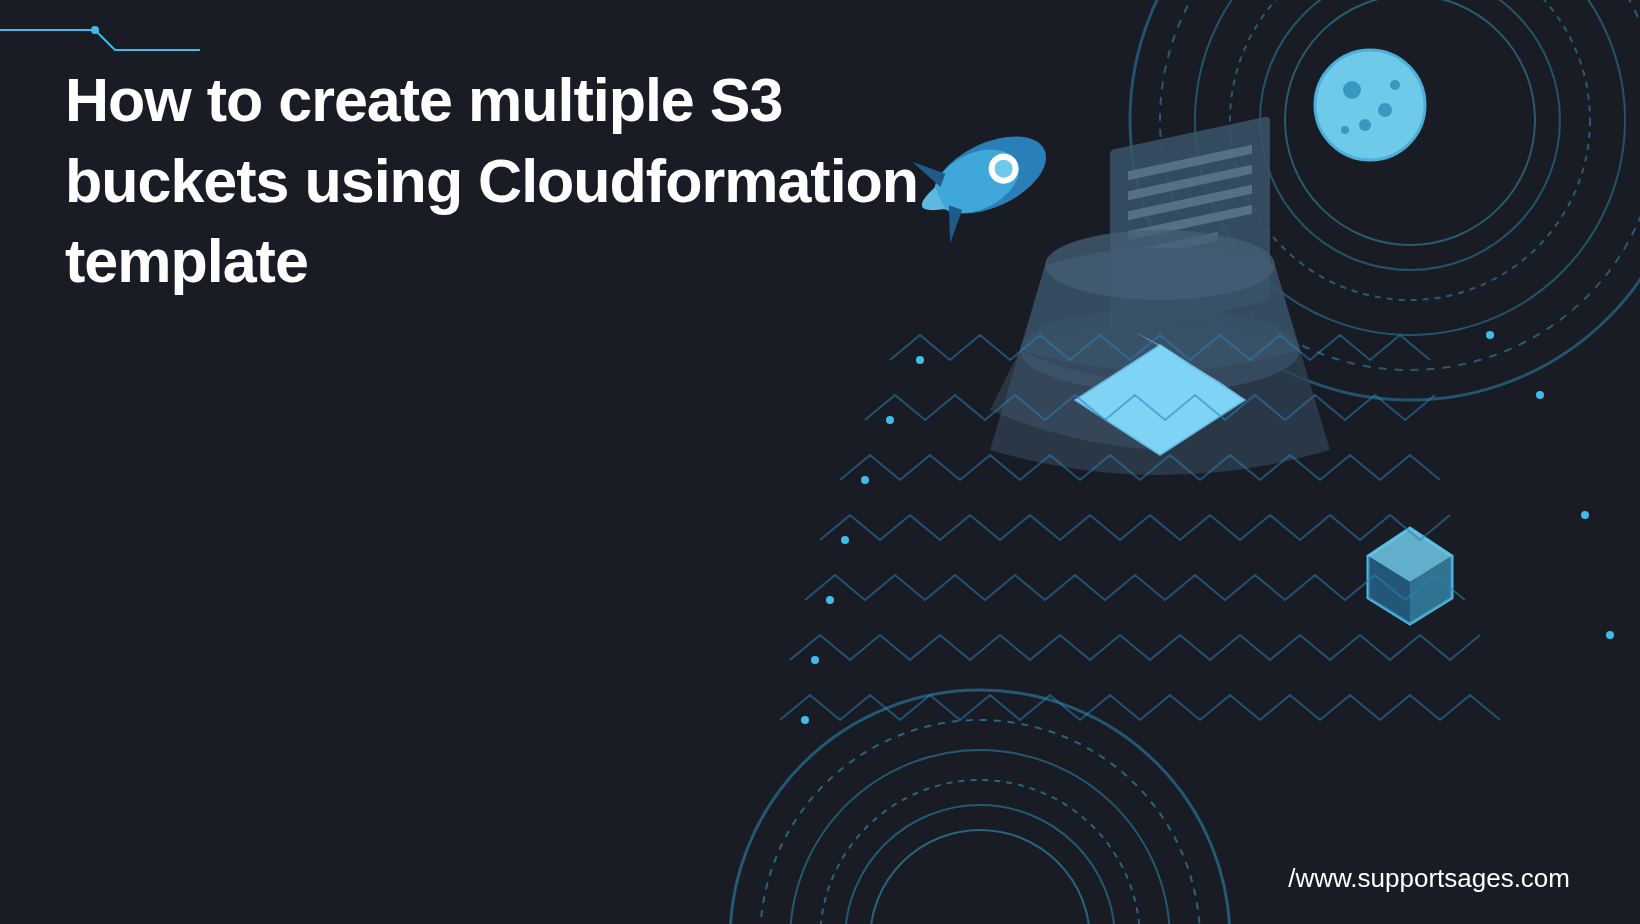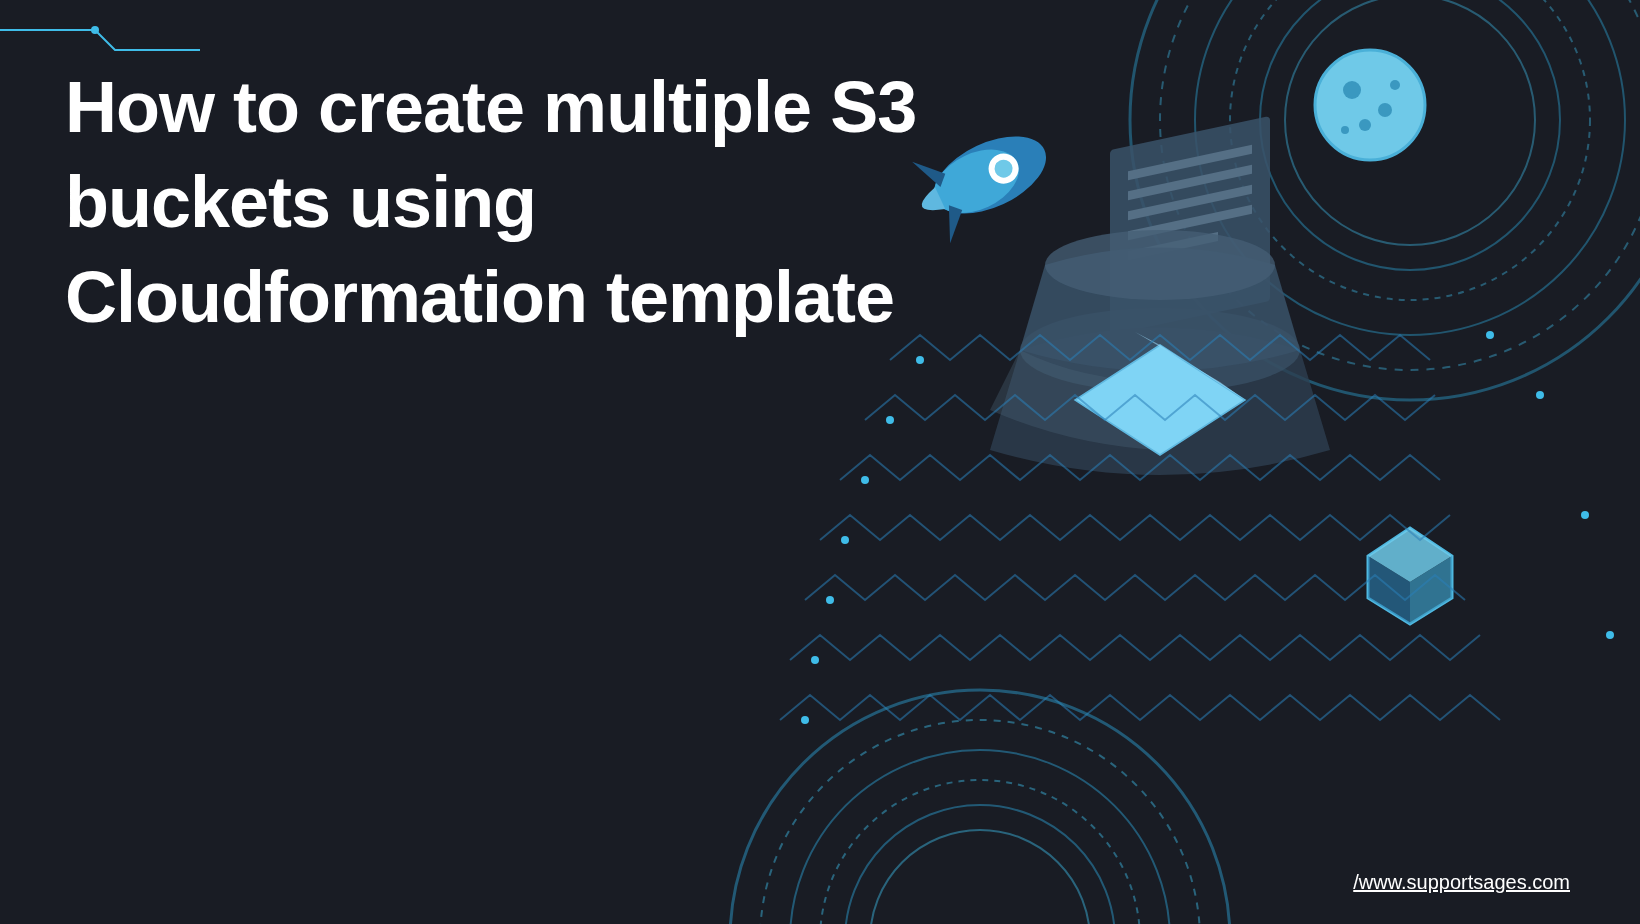--- a/index.html
+++ b/index.html
@@ -18,34 +18,33 @@
     .corner-line {
       position: absolute;
       top: 20px;
       left: 0;
     }
     .title {
       position: absolute;
       top: 60px;
       left: 65px;
       color: #ffffff;
-      font-size: 72px;
+      font-size: 61px;
       font-weight: 800;
       line-height: 1.32;
       letter-spacing: -1px;
       max-width: 900px;
     }
     .footer-url {
       position: absolute;
       bottom: 30px;
       right: 70px;
       color: #ffffff;
-      font-size: 20px;
+      font-size: 26px;
       font-weight: 400;
-      text-decoration: underline;
     }
     .illustration {
       position: absolute;
       top: 0;
       right: 0;
       width: 950px;
       height: 924px;
     }
   </style>
 </head>

